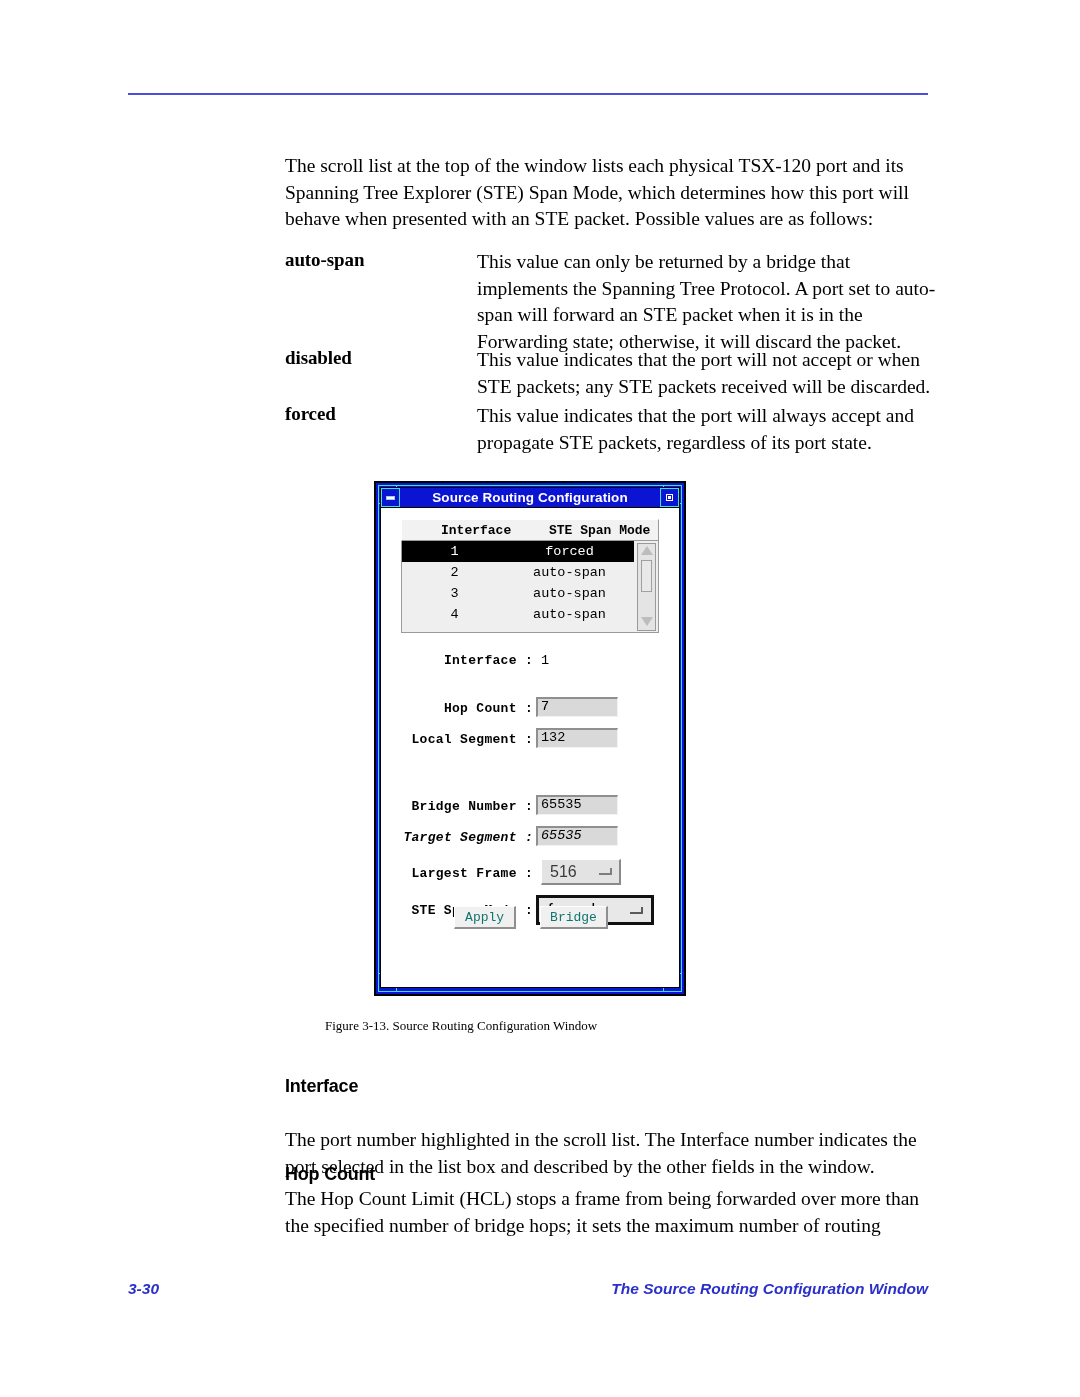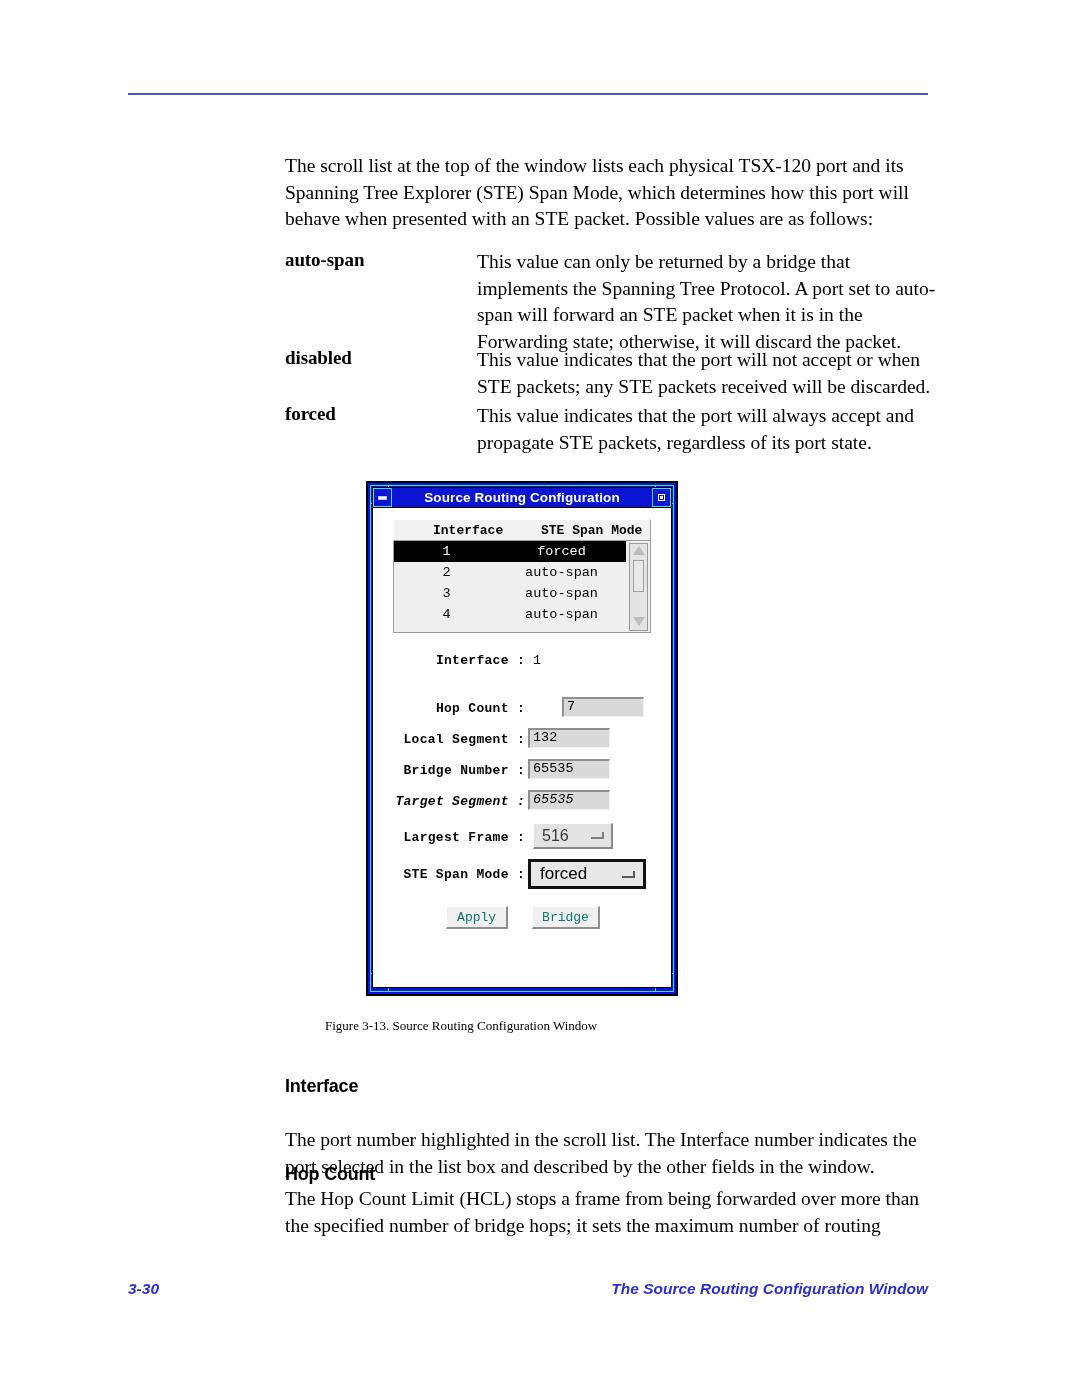--- a/index.html
+++ b/index.html
@@ -101,21 +101,21 @@
     font-weight: bold;
     font-size: 15.5px;
     color: #2b30c8;
   }
   #page-footer .foot-left { position: absolute; left: 0; top: 0; }
   #page-footer .foot-right { position: absolute; right: 0; top: 0; white-space: nowrap; }
 
   
   #dialog-screenshot {
     position: absolute;
-    left: 366px;
+    left: 374px;
     top: 481px;
     width: 312px;
     height: 515px;
     background: #ffffff;
   }
 
   
   .wm-frame {
     position: absolute;
     left: 0; top: 0;
@@ -525,31 +525,31 @@
       </div>
     </div>
 
     <div class="form-area">
 
       <div class="form-row" style="height:48px;">
         <span class="f-label">Interface :</span>
         <span class="f-static">1</span>
       </div>
 
-      <div class="form-row" style="height:31px;margin-left:34px;">
+      <div class="form-row" style="height:31px;">
         <span class="f-label">Hop Count :</span>
         <div class="f-input">7</div>
       </div>
 
       <div class="form-row" style="height:31px;">
         <span class="f-label">Local Segment :</span>
         <div class="f-input">132</div>
       </div>
 
-      <div class="form-row" style="height:31px;">
+      <div class="form-row" style="height:31px;margin-top:36px;">
         <span class="f-label">Bridge Number :</span>
         <div class="f-input">65535</div>
       </div>
 
       <div class="form-row" style="height:33px;font-style:italic;">
         <span class="f-label">Target Segment :</span>
         <div class="f-input">65535</div>
       </div>
 
       <div class="form-row" style="height:36px;">

